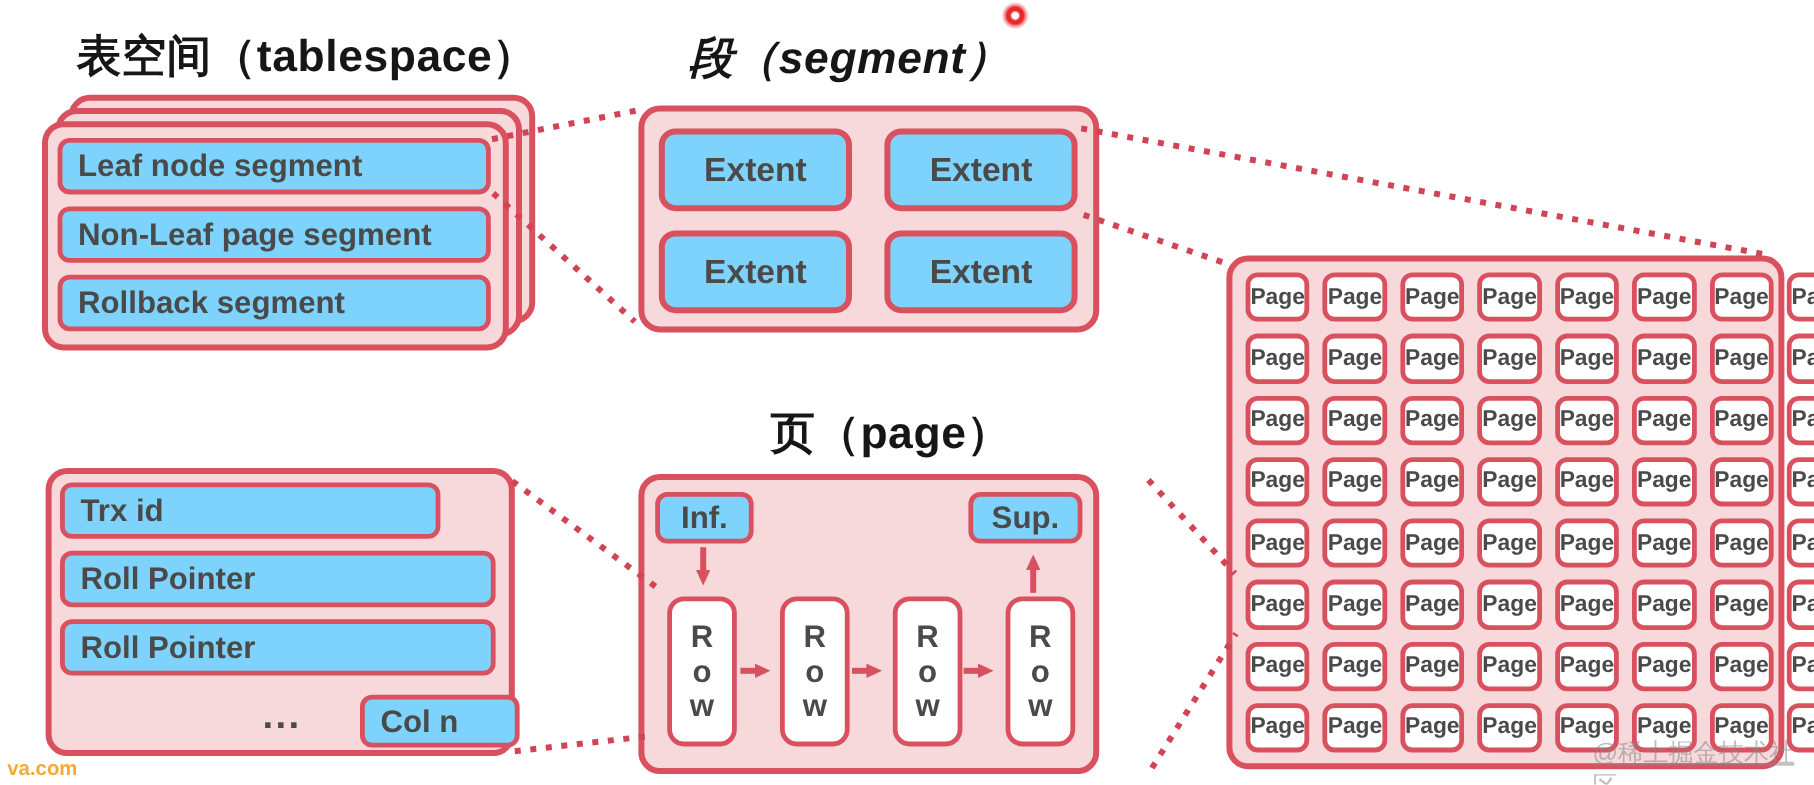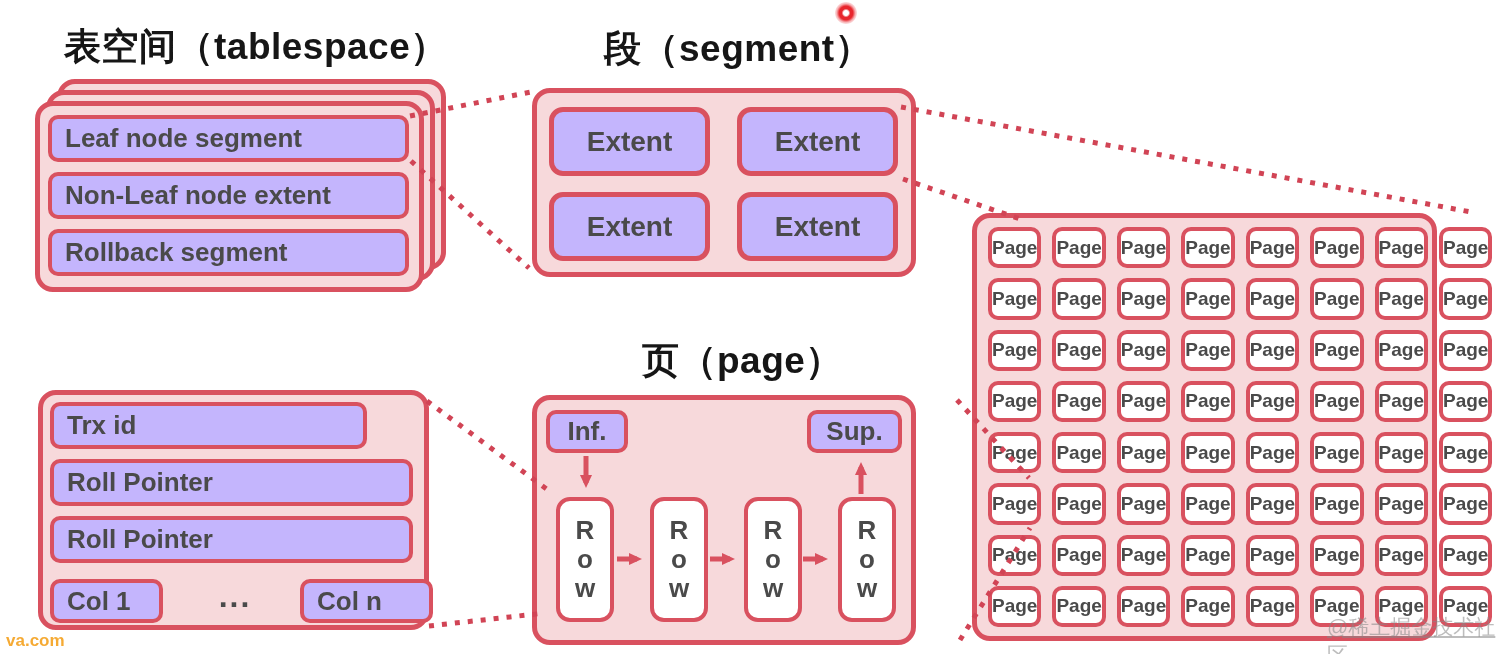--- a/index.html
+++ b/index.html
@@ -9,21 +9,21 @@
   }
   .title{
     position:absolute;font-size:37px;font-weight:600;color:#161616;
     letter-spacing:0.5px;white-space:nowrap;
   }
   .pinkbox{
     position:absolute;background:#f7d9db;border:5px solid #d9515f;
     border-radius:18px;box-sizing:border-box;
   }
   .whitebox{
-    position:absolute;background:#c4b5fd;border:4px solid #d9515f;border-radius:10px;
+    position:absolute;background:#7dd3fc;border:4px solid #d9515f;border-radius:10px;
     box-sizing:border-box;display:flex;align-items:center;
     color:#4a4a4a;font-weight:700;font-size:26px;
   }
   .seg-item{padding-left:13px;}
   .center{justify-content:center;}
   .ext{font-size:28px;border-width:5px;border-radius:14px;}
   .ellipsis{
     position:absolute;font-size:32px;font-weight:700;color:#4a4a4a;
     text-align:center;letter-spacing:2px;
   }
@@ -90,31 +90,31 @@
     <line class="arr" x1="710" y1="559" x2="730" y2="559" marker-end="url(#ah)"></line>
     <line class="arr" x1="803" y1="559" x2="823" y2="559" marker-end="url(#ah)"></line>
     <line class="arr" x1="861" y1="494" x2="861" y2="467" marker-end="url(#ah)"></line>
   </svg>
 
   <div class="title" style="left:64px;top:22px;">表空间（tablespace）</div>
   <div class="pinkbox" style="left:57px;top:79px;width:389px;height:191px;"></div>
   <div class="pinkbox" style="left:46px;top:90px;width:389px;height:191px;"></div>
   <div class="pinkbox" style="left:35px;top:101px;width:389px;height:191px;"></div>
   <div class="whitebox seg-item" style="left:48px;top:115px;width:361px;height:47px;">Leaf node segment</div>
-  <div class="whitebox seg-item" style="left:48px;top:172px;width:361px;height:47px;">Non-Leaf node extent</div>
+  <div class="whitebox seg-item" style="left:48px;top:172px;width:361px;height:47px;">Non-Leaf page segment</div>
   <div class="whitebox seg-item" style="left:48px;top:229px;width:361px;height:47px;">Rollback segment</div>
 
-  <div class="title" style="left:604px;top:24px;">段（segment）</div>
+  <div class="title" style="left:574px;top:24px;font-style:italic;">段（segment）</div>
   <div class="pinkbox" style="left:532px;top:88px;width:384px;height:189px;"></div>
   <div class="whitebox center ext" style="left:549px;top:107px;width:161px;height:69px;">Extent</div>
   <div class="whitebox center ext" style="left:737px;top:107px;width:161px;height:69px;">Extent</div>
   <div class="whitebox center ext" style="left:549px;top:192px;width:161px;height:69px;">Extent</div>
   <div class="whitebox center ext" style="left:737px;top:192px;width:161px;height:69px;">Extent</div>
 
-  <div class="pinkbox" style="left:972px;top:213px;width:465px;height:428px;">
+  <div class="pinkbox" style="left:1022px;top:213px;width:465px;height:428px;">
     <div class="pgrid">
         <div class="page-cell">Page</div>
         <div class="page-cell">Page</div>
         <div class="page-cell">Page</div>
         <div class="page-cell">Page</div>
         <div class="page-cell">Page</div>
         <div class="page-cell">Page</div>
         <div class="page-cell">Page</div>
         <div class="page-cell">Page</div>
         <div class="page-cell">Page</div>
@@ -173,21 +173,20 @@
         <div class="page-cell">Page</div>
         <div class="page-cell">Page</div>
         <div class="page-cell">Page</div>
       </div>
   </div>
 
   <div class="pinkbox" style="left:38px;top:390px;width:391px;height:240px;"></div>
   <div class="whitebox seg-item" style="left:50px;top:402px;width:317px;height:47px;">Trx id</div>
   <div class="whitebox seg-item" style="left:50px;top:459px;width:363px;height:47px;">Roll Pointer</div>
   <div class="whitebox seg-item" style="left:50px;top:516px;width:363px;height:47px;">Roll Pointer</div>
-  <div class="whitebox seg-item" style="left:50px;top:579px;width:113px;height:44px;">Col 1</div>
   <div class="ellipsis" style="left:205px;top:578px;width:60px;">...</div>
   <div class="whitebox seg-item" style="left:300px;top:579px;width:133px;height:44px;">Col n</div>
 
   <div class="title" style="left:642px;top:336px;">页（page）</div>
   <div class="pinkbox" style="left:532px;top:395px;width:384px;height:250px;"></div>
   <div class="whitebox center" style="left:546px;top:410px;width:82px;height:43px;">Inf.</div>
   <div class="whitebox center" style="left:807px;top:410px;width:95px;height:43px;">Sup.</div>
   <div class="rowlist" style="left:556px;top:497px;">
       <div class="vrow-box">R
 o

